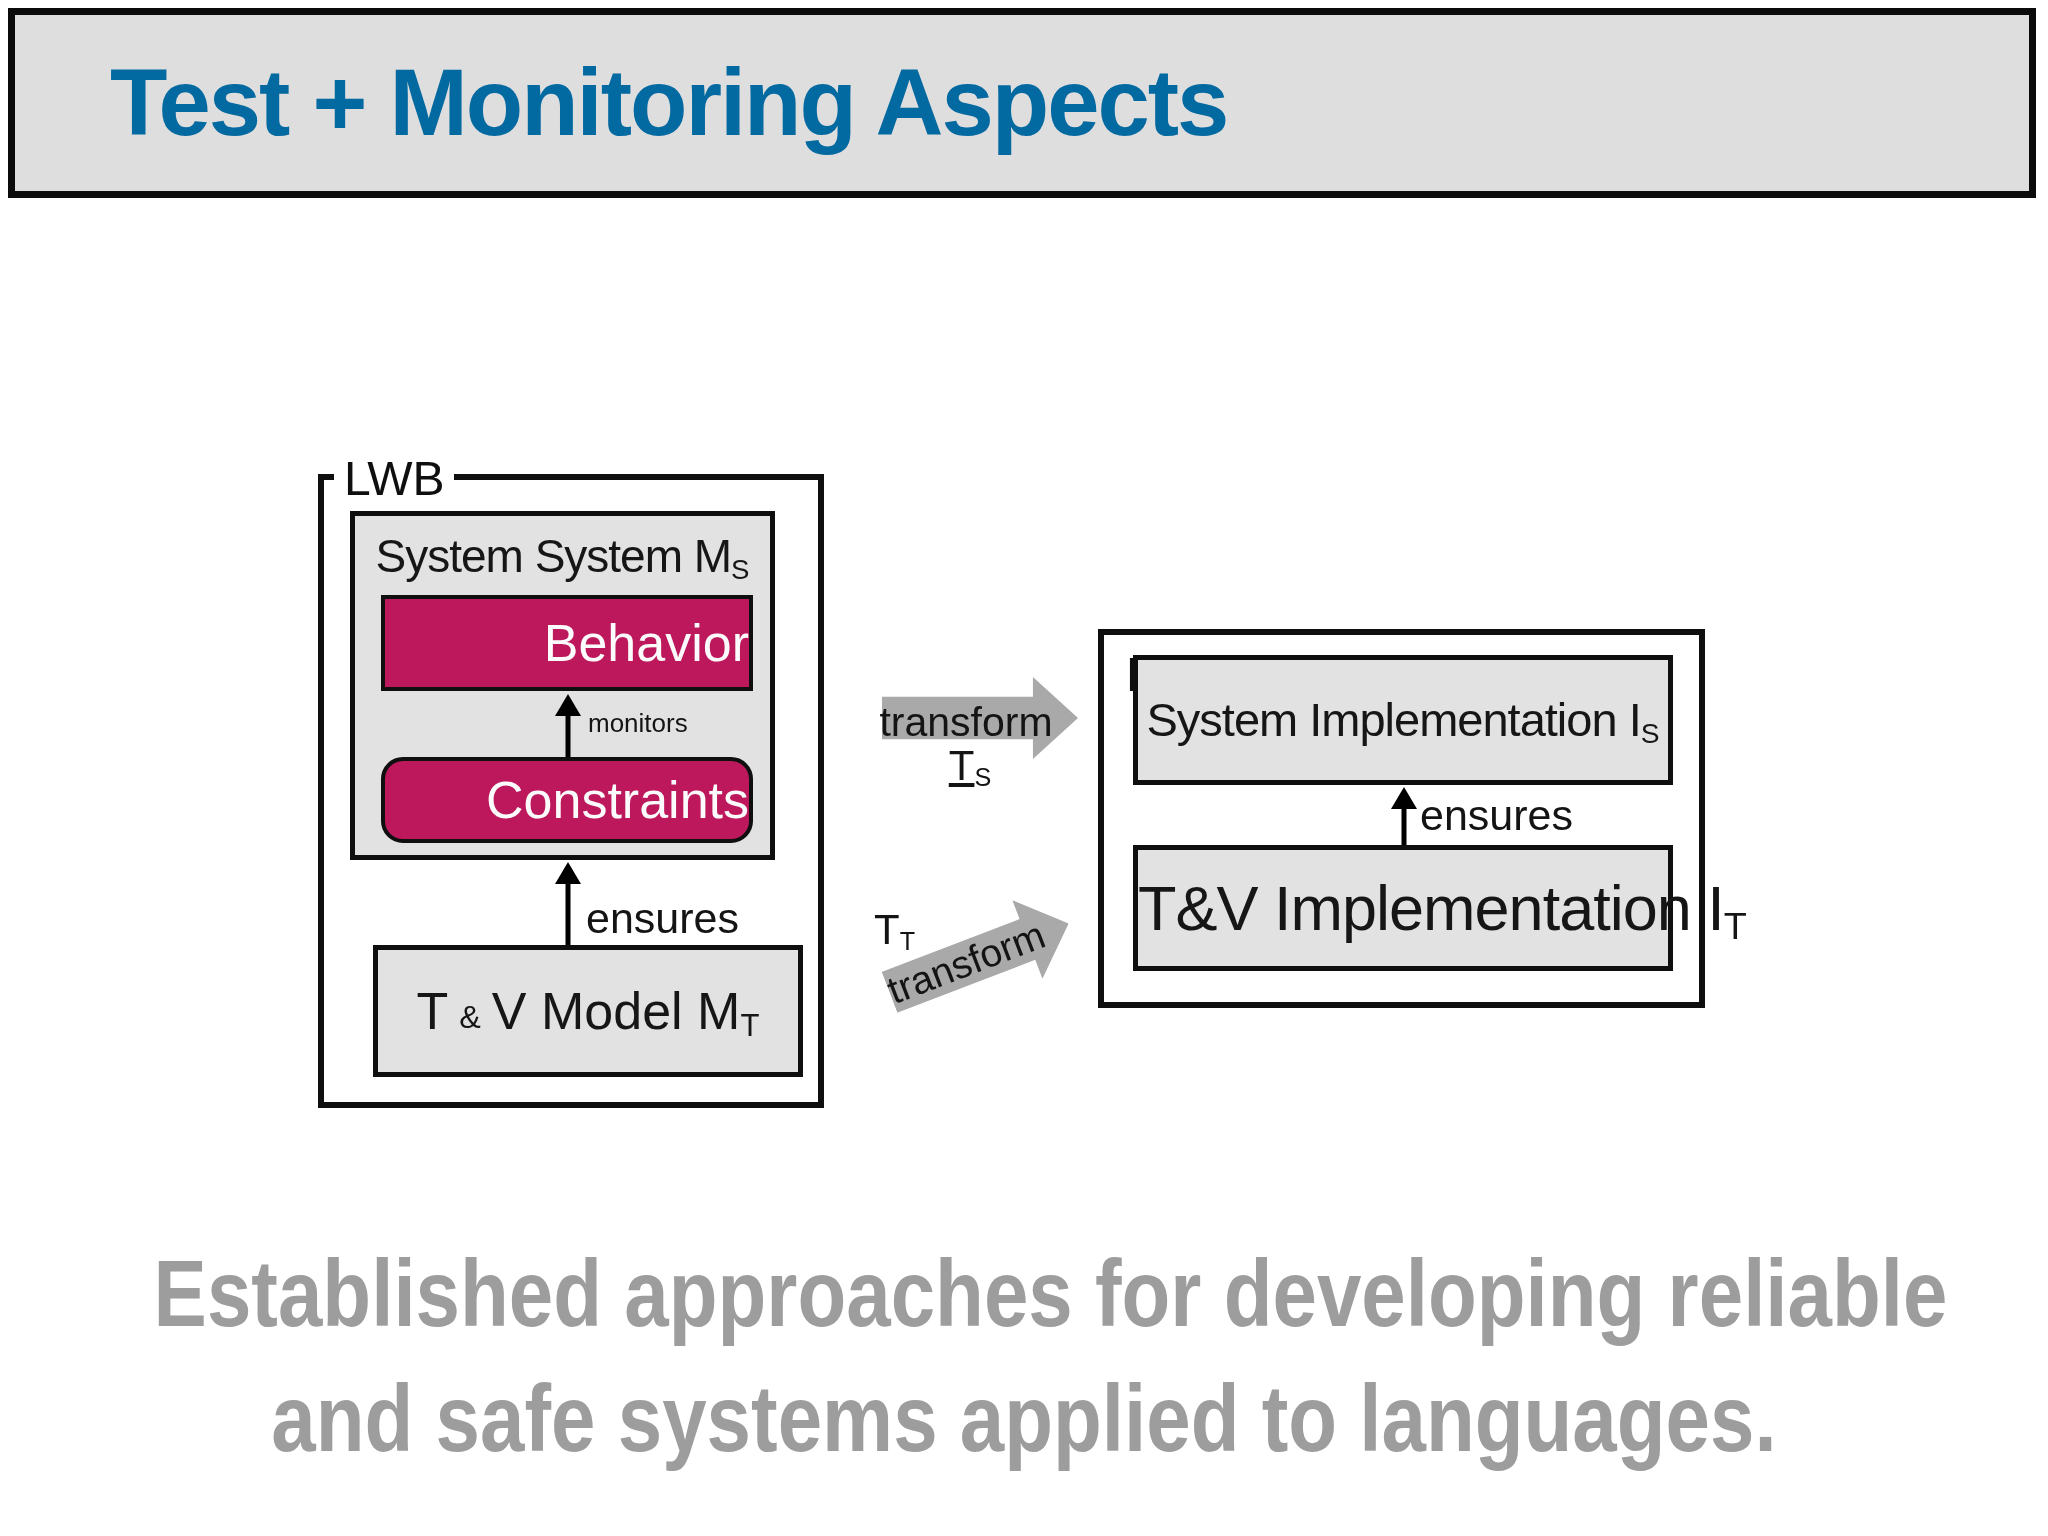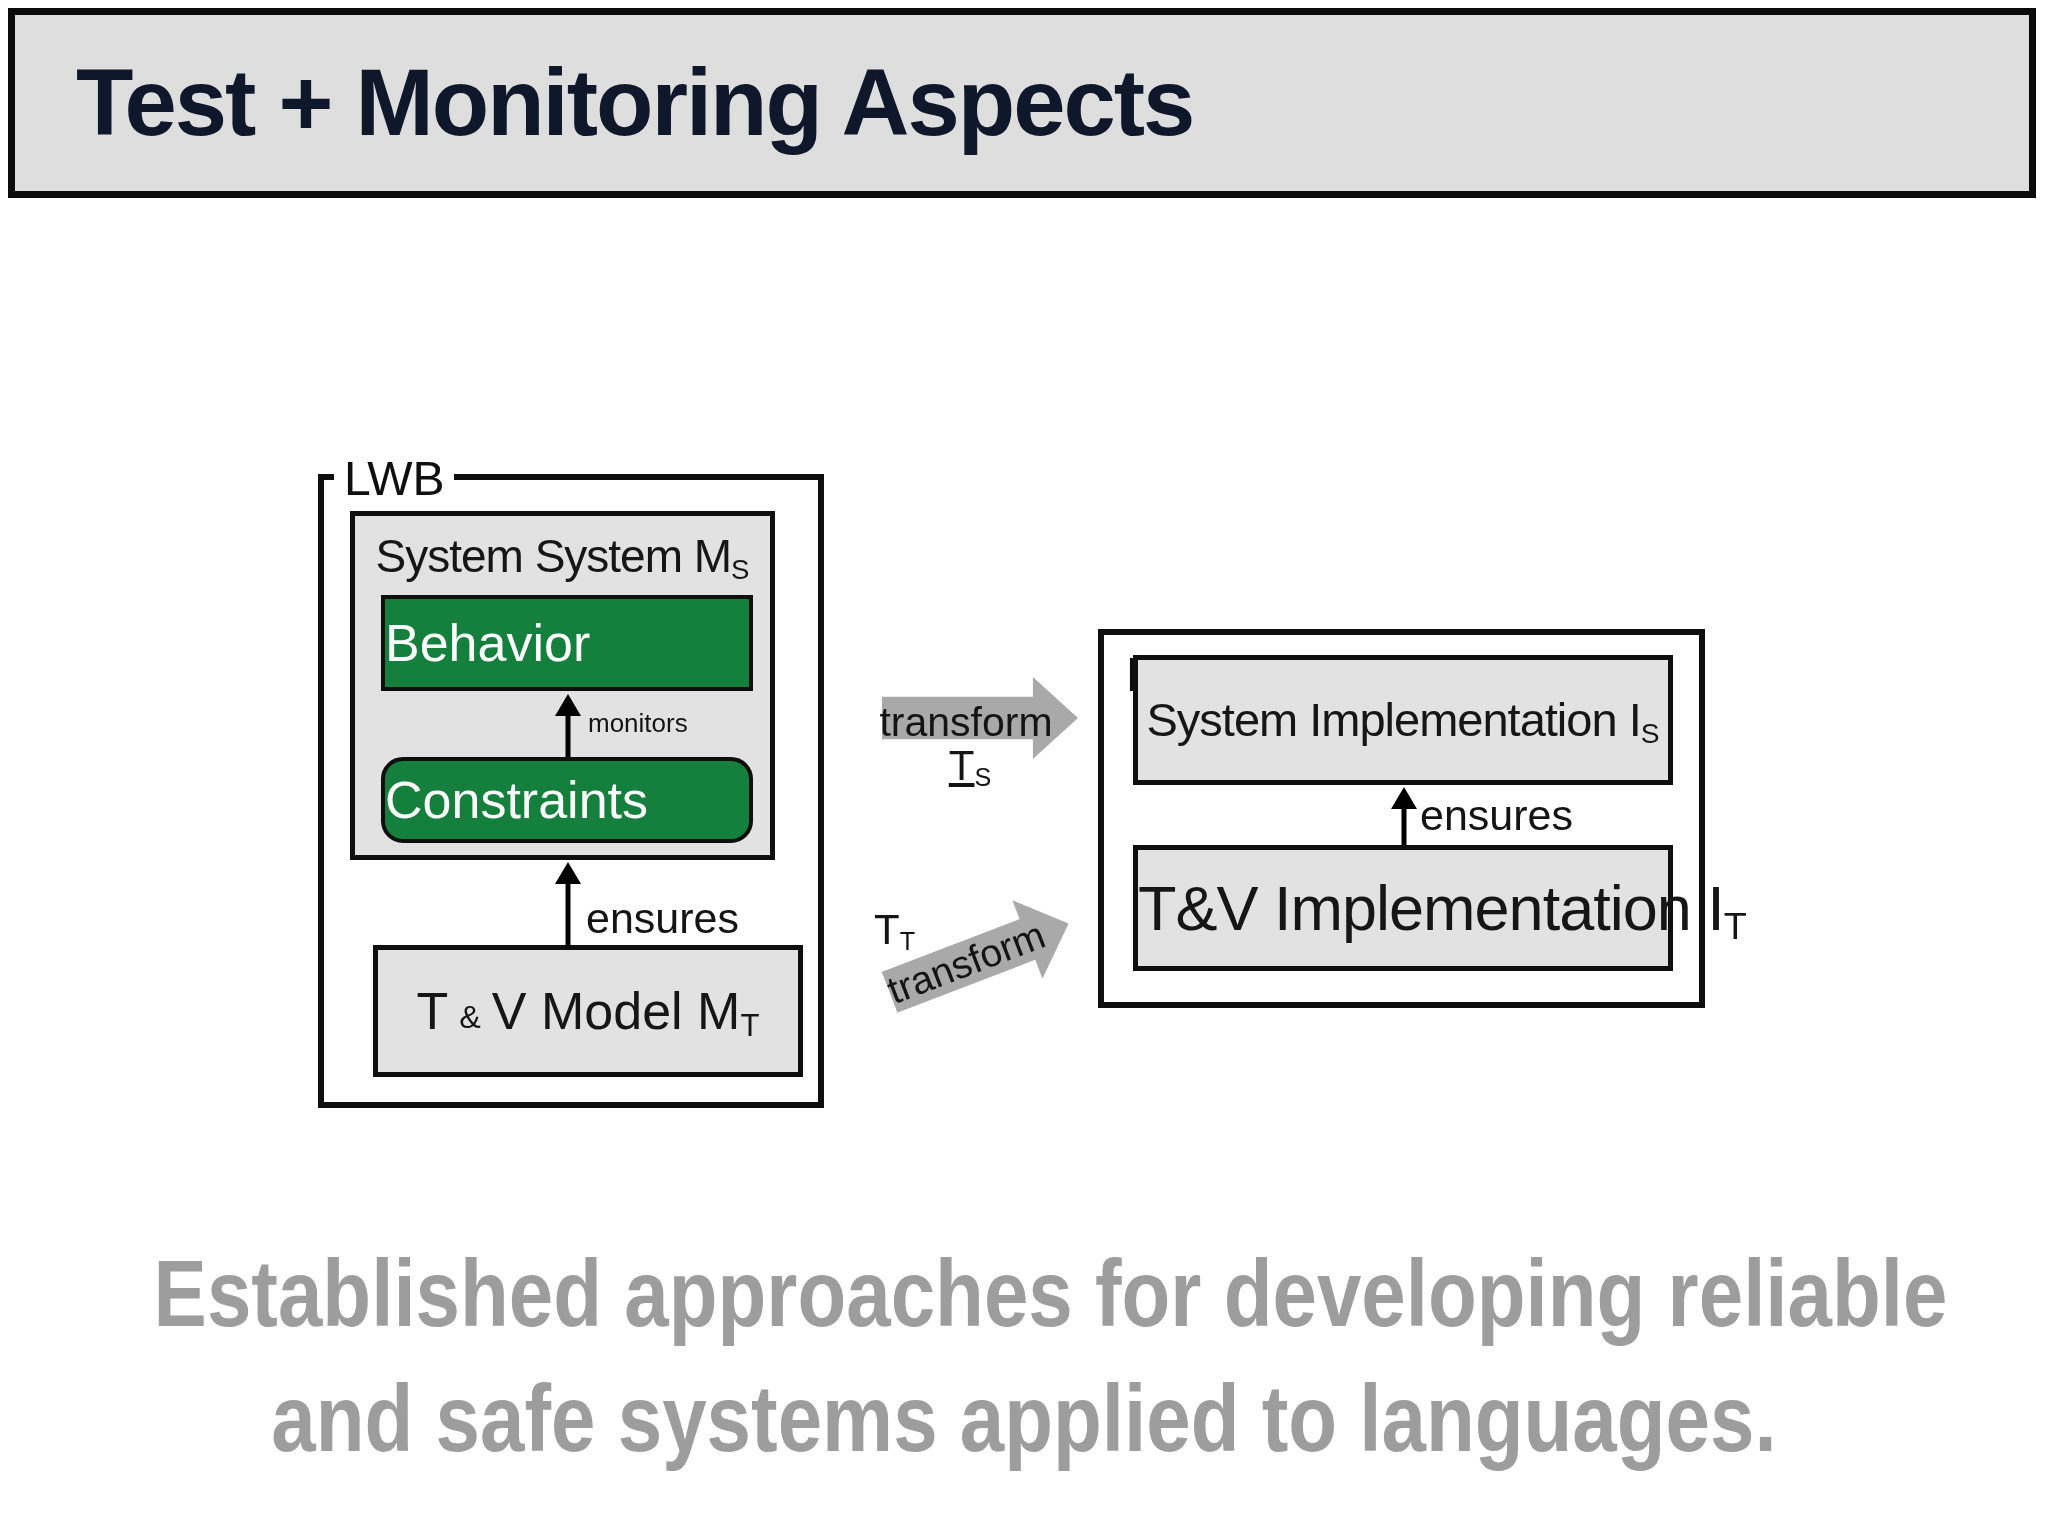--- a/index.html
+++ b/index.html
@@ -9,38 +9,38 @@
   }
 
   
   .title-bar {
     position:absolute; left:8px; top:8px; width:2028px; height:190px;
     box-sizing:border-box; background:#dedede; border:7px solid #0b0b0b;
     display:flex; align-items:center;
   }
   .title-text {
     font-size:94px; font-weight:bold; letter-spacing:-2px;
-    padding-left:61px; color:#0f172a; white-space:nowrap;
+    padding-left:61px; color:#0369a1; white-space:nowrap;margin-left:34px;
   }
 
   
   .group { position:absolute; box-sizing:border-box; border:6px solid #0f0f0f; background:transparent; }
   .legend {
     position:absolute; top:-28px; left:10px; background:#ffffff;
     padding:0 10px; font-size:48px; line-height:54px; color:#0f0f0f; white-space:nowrap;
   }
 
   
   .box-light {
     position:absolute; box-sizing:border-box; background:#e2e2e2;
     border:5px solid #0f0f0f; text-align:center; color:#161616; white-space:nowrap;
   }
   .box-dark {
-    position:absolute; box-sizing:border-box; background:#15803d;
-    border:4px solid #0f0f0f; text-align:left; color:#fbfbfb; white-space:nowrap;
+    position:absolute; box-sizing:border-box; background:#be185d;
+    border:4px solid #0f0f0f; text-align:right; color:#fbfbfb; white-space:nowrap;
   }
 
   .sm-title { position:absolute; left:0; top:13px; width:100%; text-align:center;
               font-size:46px; letter-spacing:-1px; color:#161616; }
 
   .sub { font-size:0.60em; vertical-align:-0.24em; letter-spacing:0; }
   .amp { font-size:0.62em; margin:0 11px; vertical-align:0.02em; }
 
   
   .arrow-up { position:absolute; }

